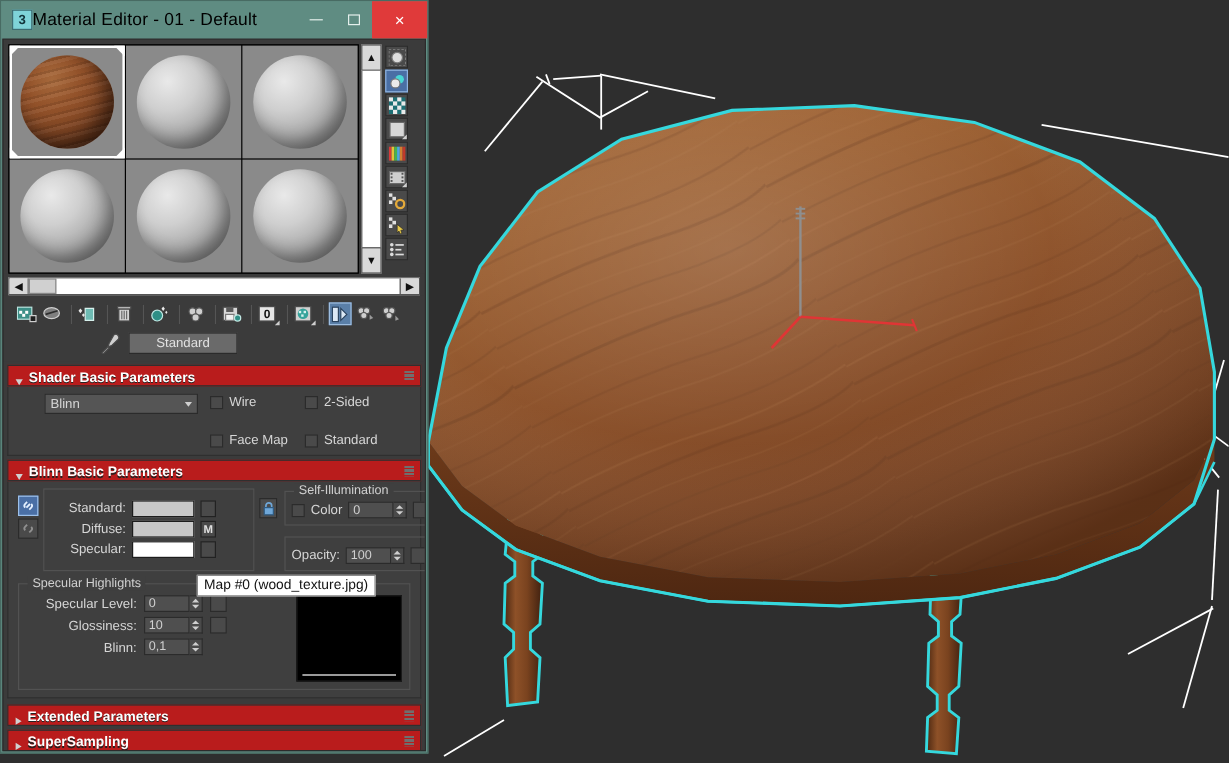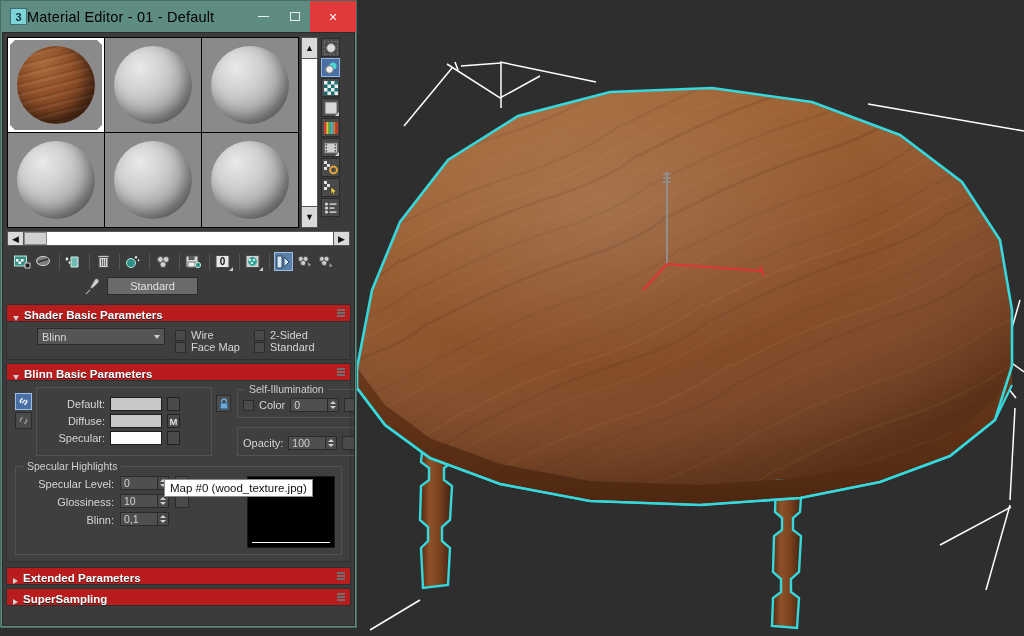--- a/index.html
+++ b/index.html
@@ -177,21 +177,21 @@
   .rollout-body{ background:#3f3f3f;border:1px solid #2f2f2f;border-top:none;padding:6px 8px;}
 
   .shader-row{ display:flex; align-items:flex-start; gap:10px;}
   .shader-sel{
     width:128px;height:17px;background:#555;border:1px solid #2b2b2b;
     color:#d6d6d6;font-size:11px;display:flex;align-items:center;padding:0 4px;
     position:relative;margin-left:22px;
   }
   .shader-sel .caret{position:absolute;right:4px;top:6px;width:0;height:0;border-style:solid;
     border-width:4px 3.5px 0 3.5px;border-color:#cfcfcf transparent transparent transparent;}
-  .cbgrid{ display:grid;grid-template-columns:auto auto;gap:0 14px; padding-top:1px;}
+  .cbgrid{ display:grid;grid-template-columns:auto auto;gap:20px 14px; padding-top:1px;}
   .cbx{ display:flex;align-items:center;gap:5px;color:#d6d6d6;font-size:11px;}
   .cbox{ width:11px;height:11px;background:#4a4a4a;border:1px solid #2b2b2b;}
 
   
   .blinn-wrap{ display:flex; gap:6px; }
   .grp{
     border:1px solid #525252; position:relative; padding:9px 6px 6px 6px;
   }
   .grp-title{
     position:absolute;top:-7px;left:7px;background:#3f3f3f;padding:0 4px;
@@ -683,21 +683,21 @@
               <div class="linkbtn">
                 <svg width="11" height="11" viewBox="0 0 11 11">
                   <path d="M3 7 a2.2 2.2 0 0 1 0-3.1 L4.6 2.3" stroke="#909090" stroke-width="1.5" fill="none"></path>
                   <path d="M8 4 a2.2 2.2 0 0 1 0 3.1 L6.4 8.7" stroke="#909090" stroke-width="1.5" fill="none"></path>
                 </svg>
               </div>
             </div>
 
             <div class="grp colorcol">
               <div class="crow">
-                <span class="clabel">Default:</span>
+                <span class="clabel">Standard:</span>
                 <span class="swatch" style="background:#c8c8c8;"></span>
                 <span class="mbtn blank">m</span>
               </div>
               <div class="crow">
                 <span class="clabel">Diffuse:</span>
                 <span class="swatch" style="background:#c8c8c8;"></span>
                 <span class="mbtn">M</span>
               </div>
               <div class="crow">
                 <span class="clabel">Specular:</span>

